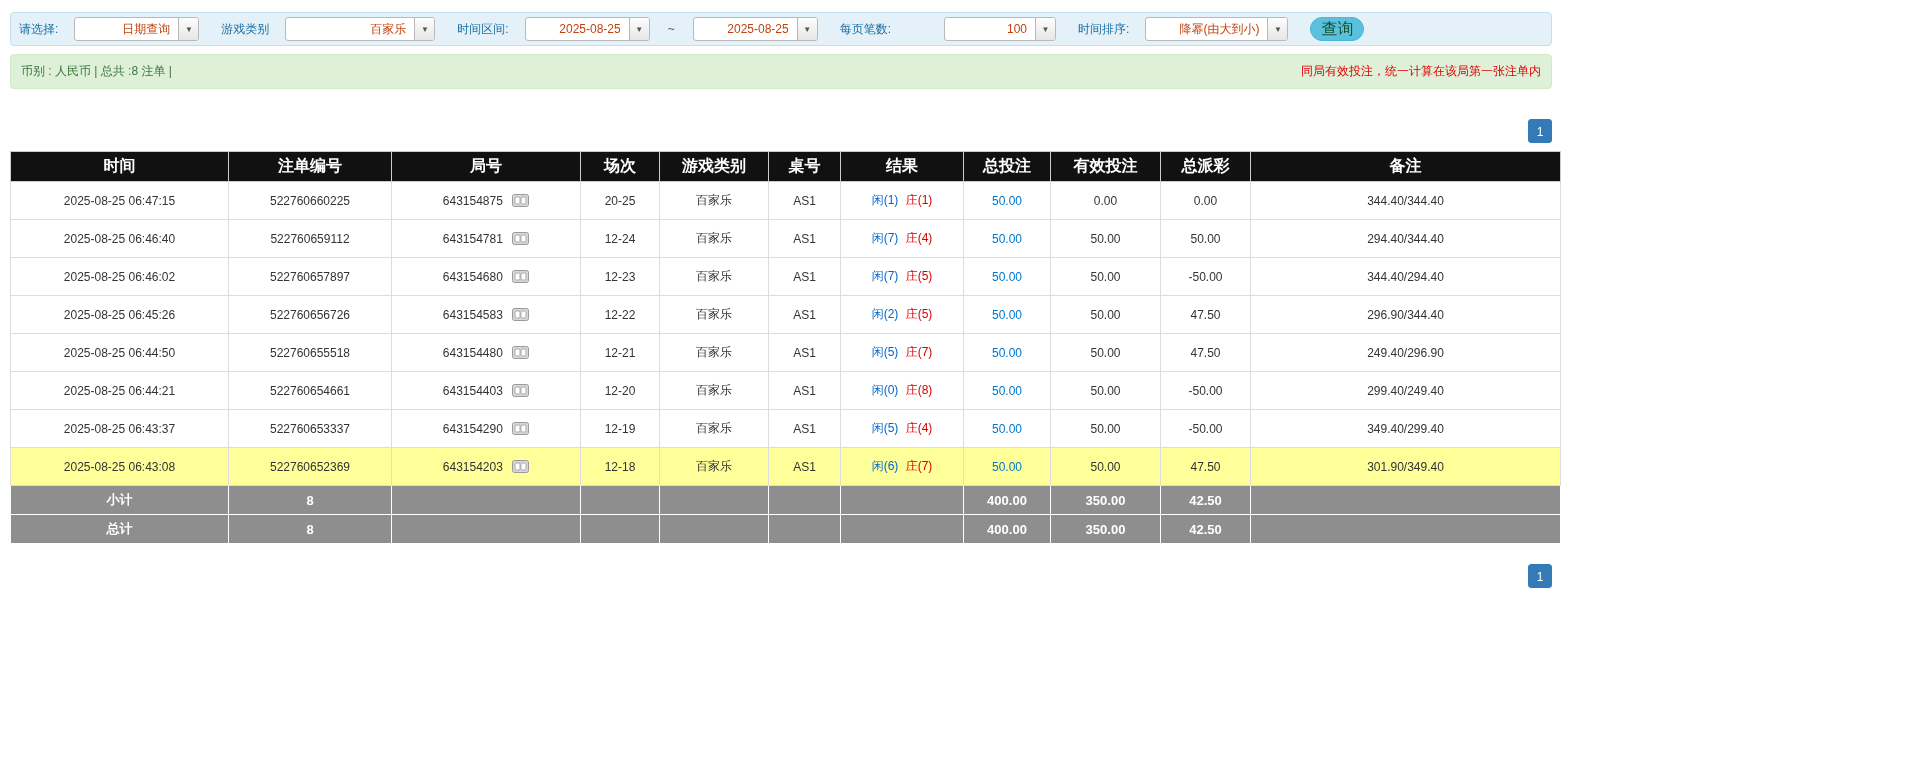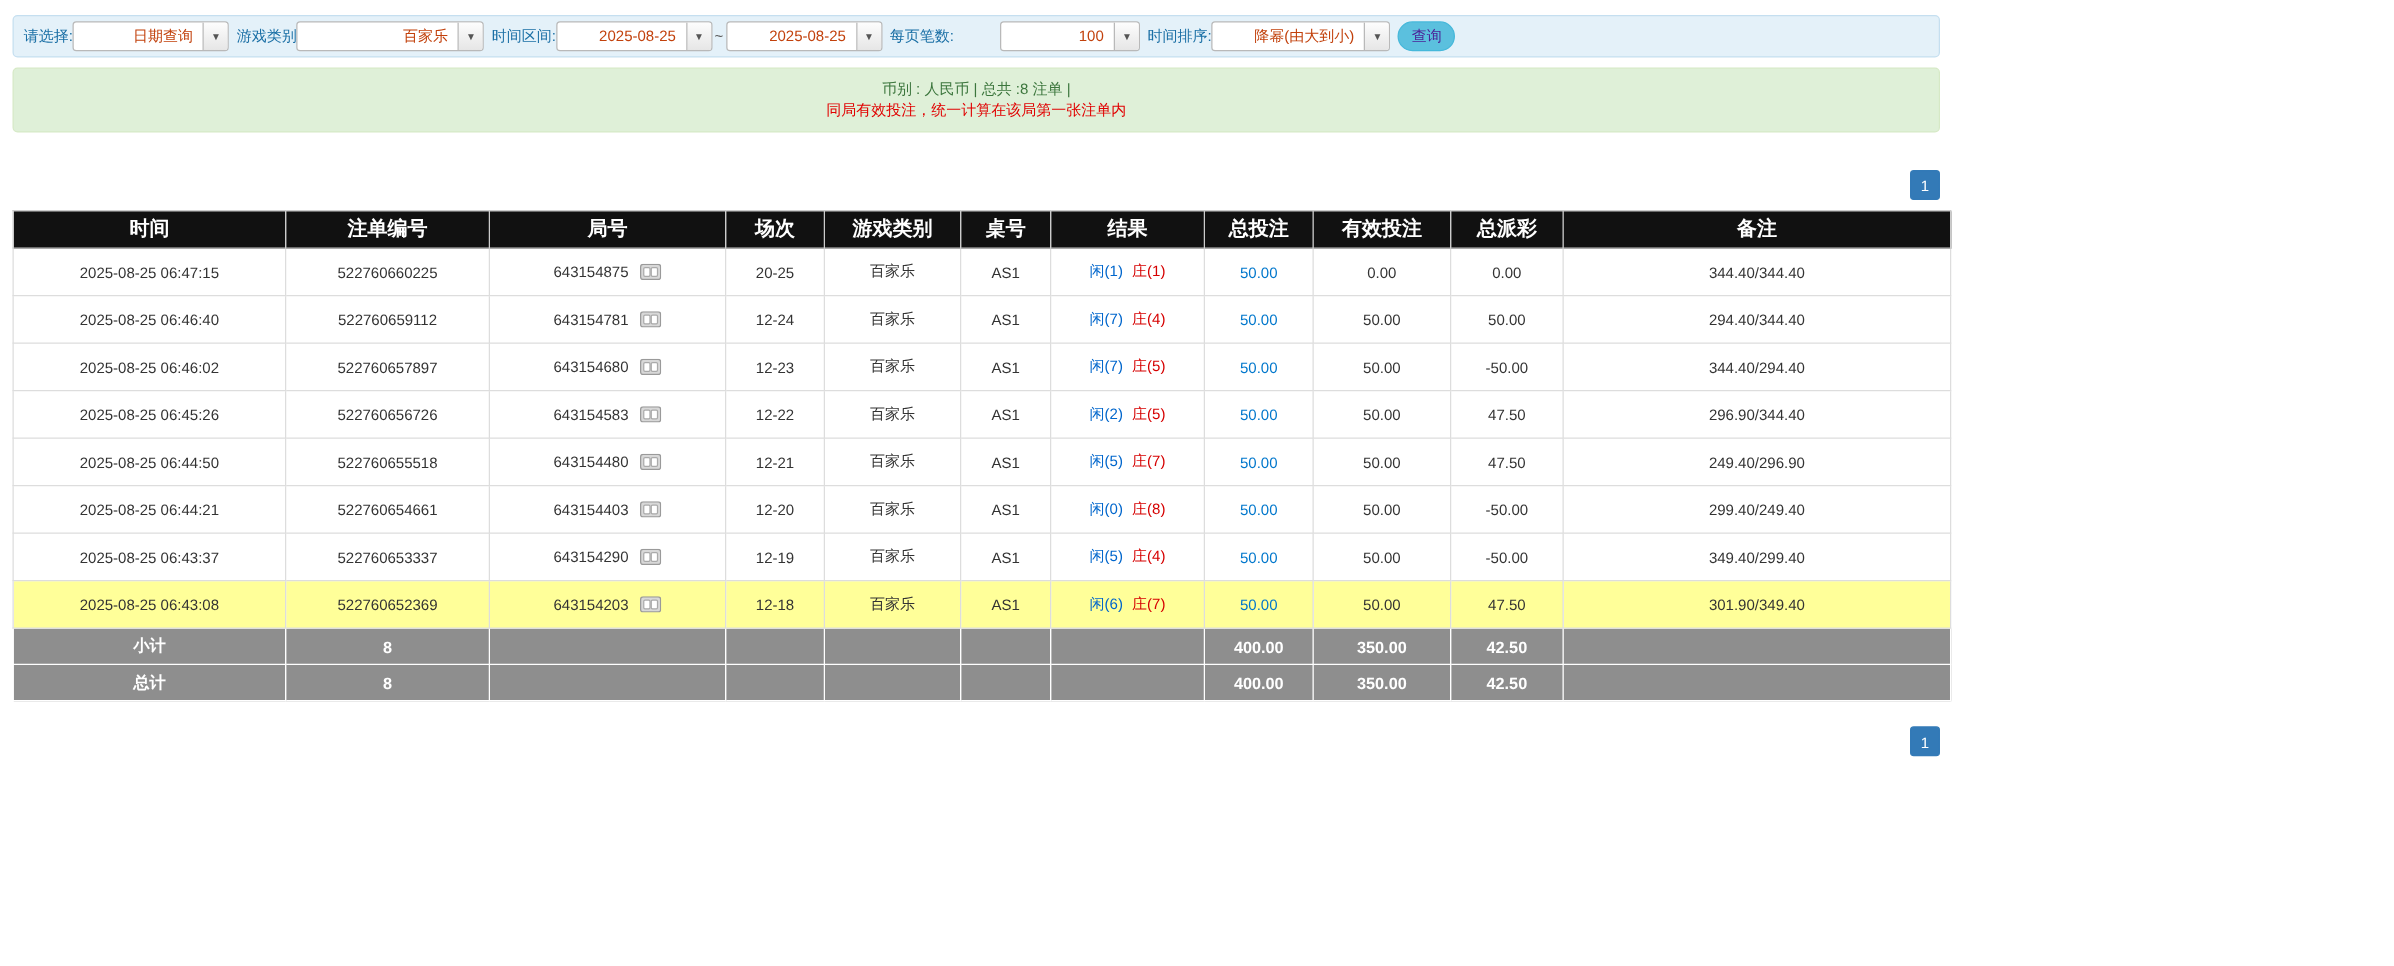--- a/index.html
+++ b/index.html
@@ -33,21 +33,21 @@
   .page-title{font-size:17px;font-weight:normal;color:#333;margin:6px 0 14px 0;}
 
   
   .filter-bar{
     background:var(--filter-bg);
     border:1px solid var(--filter-border);
     border-radius:4px;
     padding:5px 8px;
     display:flex;
     align-items:center;
-    gap:0;
+    gap:16px;
     height:34px;
   }
   .flabel{color:var(--label-blue);font-size:12px;white-space:nowrap;margin-left:6px;}
   .flabel:first-child{margin-left:0;}
   .combo{
     display:inline-flex;
     align-items:stretch;
     background:#fff;
     border:1px solid #b9b9b9;
     border-radius:3px;
@@ -65,42 +65,41 @@
   }
   .w-query{width:125px;}
   .w-game{width:150px;}
   .w-date{width:125px;}
   .w-size{width:112px;margin-left:37px;}
   .w-sort{width:143px;}
   .tilde{color:#555;padding:0 2px;}
   .search-btn{
     background:var(--button-blue);
     border:1px solid #46b8da;
-    color:#4c1d95;
-    font-size:12px;
+    color:#14532d;
+    font-size:16px;
     border-radius:12px;
     height:24px;
     padding:0 10px;
     margin-left:6px;
     cursor:pointer;
     font-family:inherit;
   }
 
   
   .summary-bar{
     margin-top:8px;
     background:var(--greenbar-bg);
     border:1px solid var(--greenbar-border);
     border-radius:4px;
     padding:8px 10px;
     display:flex;
     justify-content:space-between;
     align-items:center;
     font-size:12px;
-    flex-direction:column;
   }
   .summary-left{color:var(--greenbar-text);}
   .summary-right{color:var(--notice-red);}
 
   
   .pager{display:flex;justify-content:flex-end;}
   .pager-top{margin:30px 0 8px 0;}
   .pager-bottom{margin:20px 0 20px 0;}
   .page-btn{
     display:inline-block;

